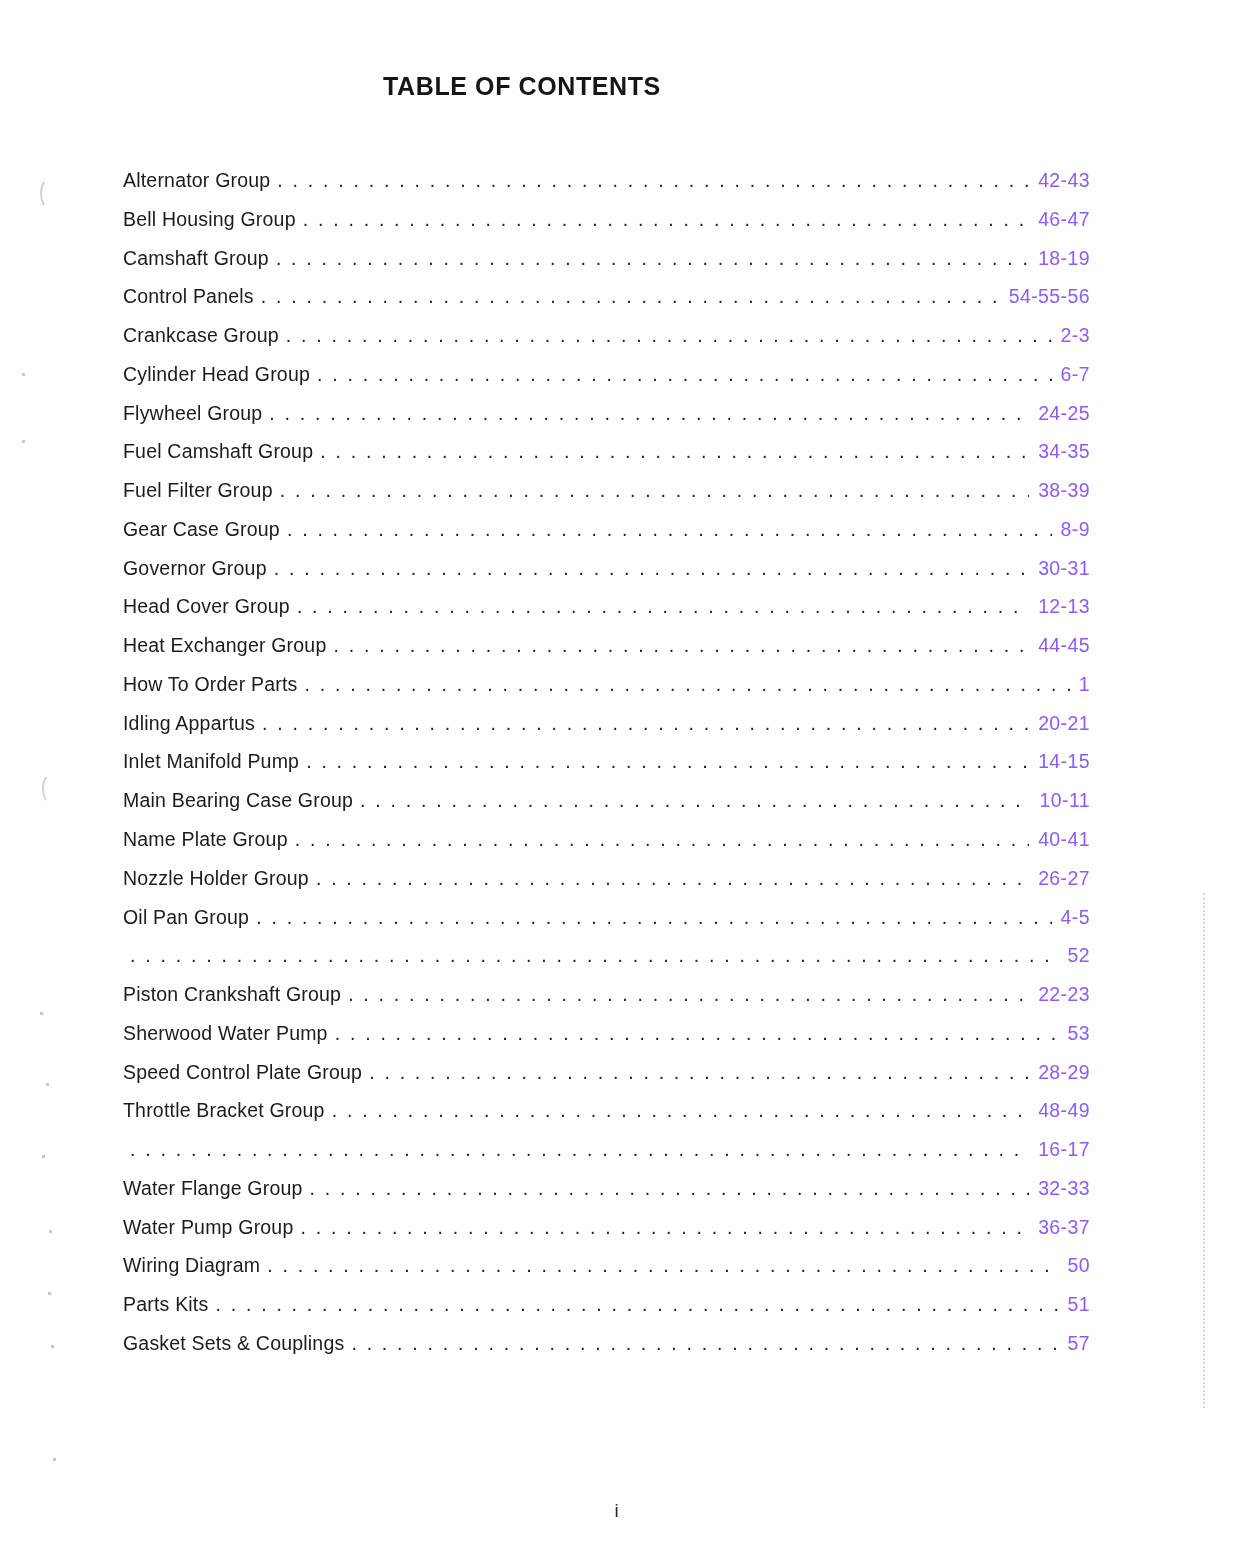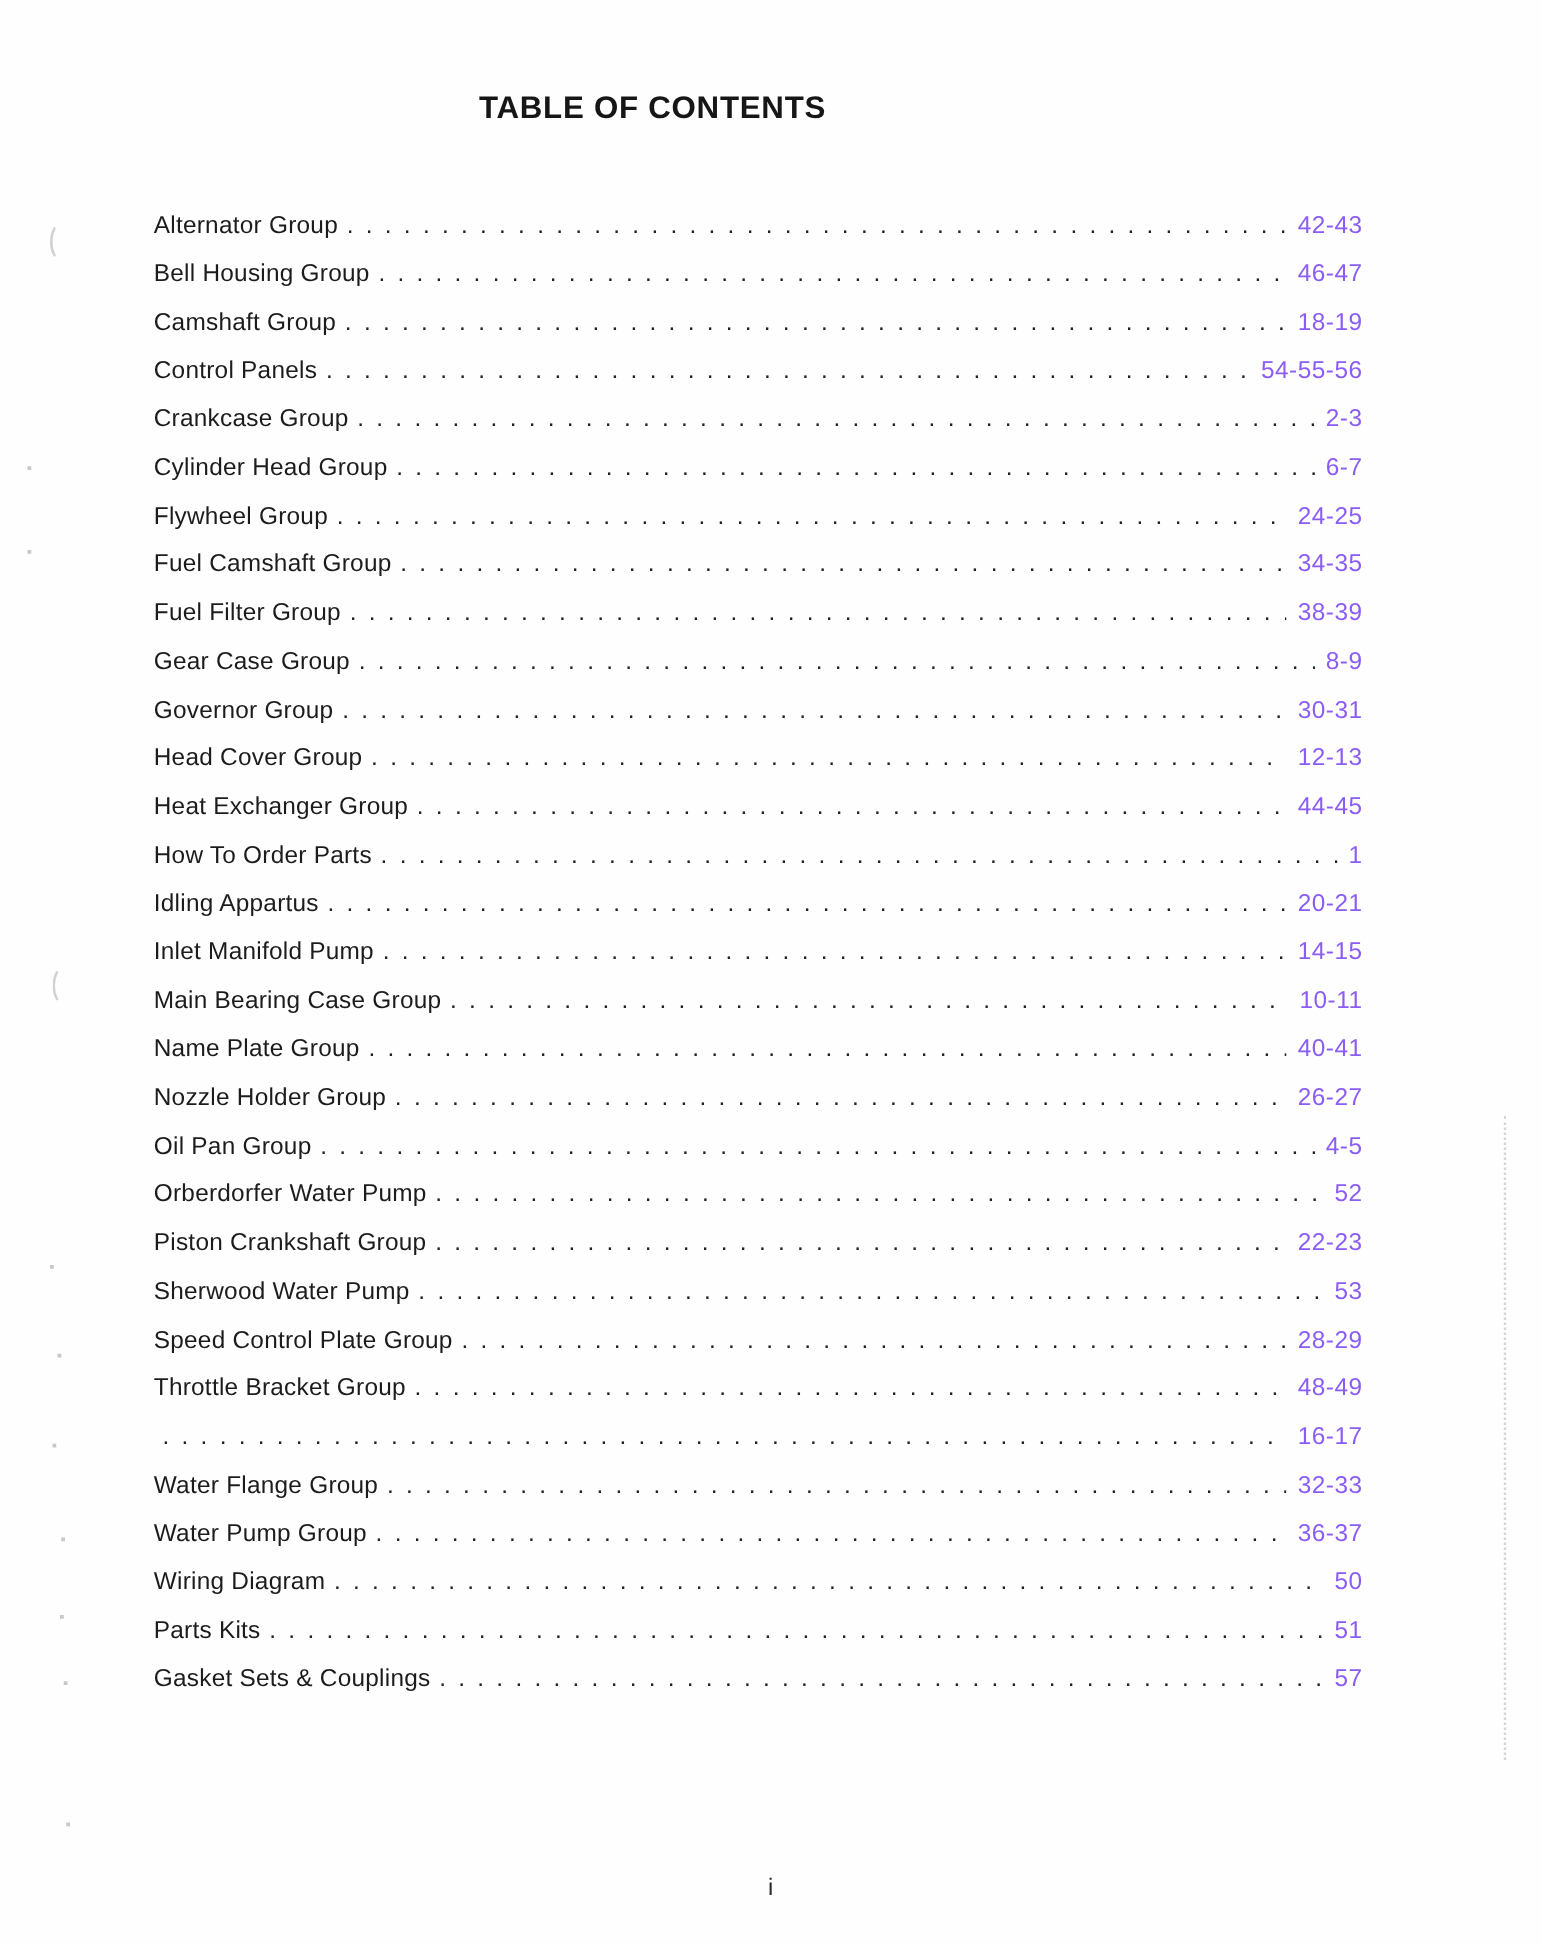--- a/index.html
+++ b/index.html
@@ -221,21 +221,20 @@
       <span class="pagenum">26-27</span>
     </div>
 
     <div class="row">
       <span class="label">Oil Pan Group</span>
       <span class="dots">. . . . . . . . . . . . . . . . . . . . . . . . . . . . . . . . . . . . . . . . . . . . . . . . . . . . . . . . . . . . . . . . . . . . . . . . . . . . . . . . . . . . . . . . . . . . . . . . . . . . . . . . . . . . . . . . . . . . . . . . . . . . . . . . . . . . . . . . . . . . </span>
       <span class="pagenum">4-5</span>
     </div>
 
     <div class="row">
-      <span class="label">Orberdorfer Water Pump</span>
       <span class="dots">. . . . . . . . . . . . . . . . . . . . . . . . . . . . . . . . . . . . . . . . . . . . . . . . . . . . . . . . . . . . . . . . . . . . . . . . . . . . . . . . . . . . . . . . . . . . . . . . . . . . . . . . . . . . . . . . . . . . . . . . . . . . . . . . . . . . . . . . . . . . </span>
       <span class="pagenum">52</span>
     </div>
 
     <div class="row">
       <span class="label">Piston Crankshaft Group</span>
       <span class="dots">. . . . . . . . . . . . . . . . . . . . . . . . . . . . . . . . . . . . . . . . . . . . . . . . . . . . . . . . . . . . . . . . . . . . . . . . . . . . . . . . . . . . . . . . . . . . . . . . . . . . . . . . . . . . . . . . . . . . . . . . . . . . . . . . . . . . . . . . . . . . </span>
       <span class="pagenum">22-23</span>
     </div>
 

